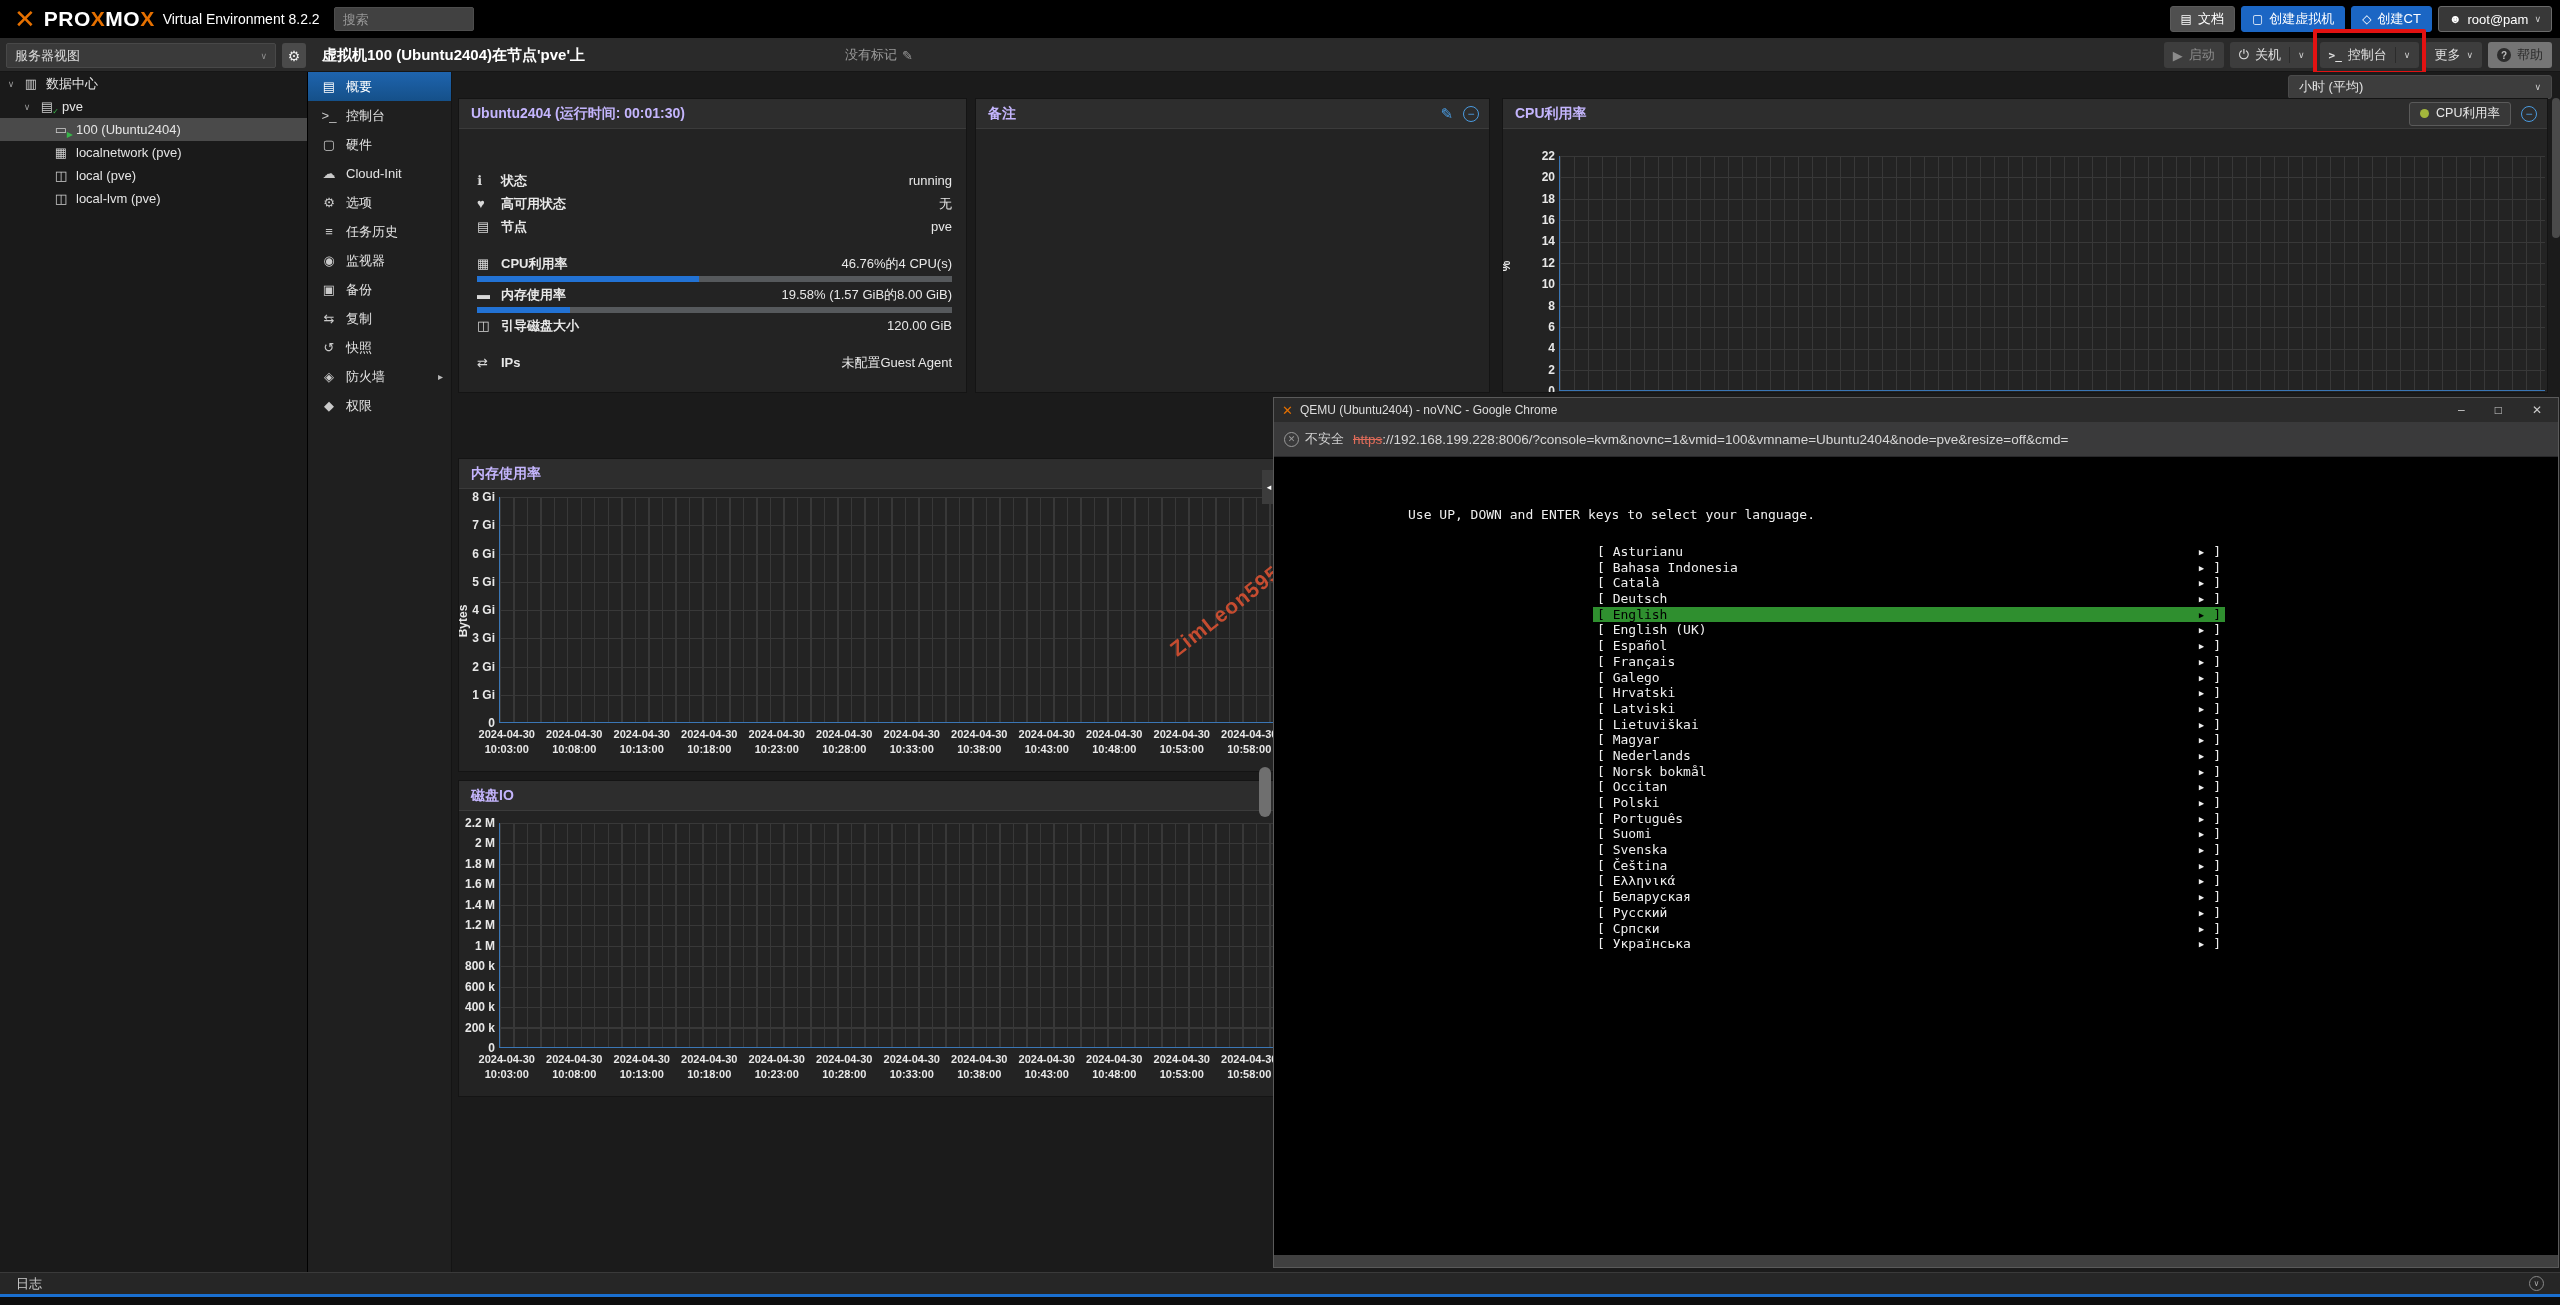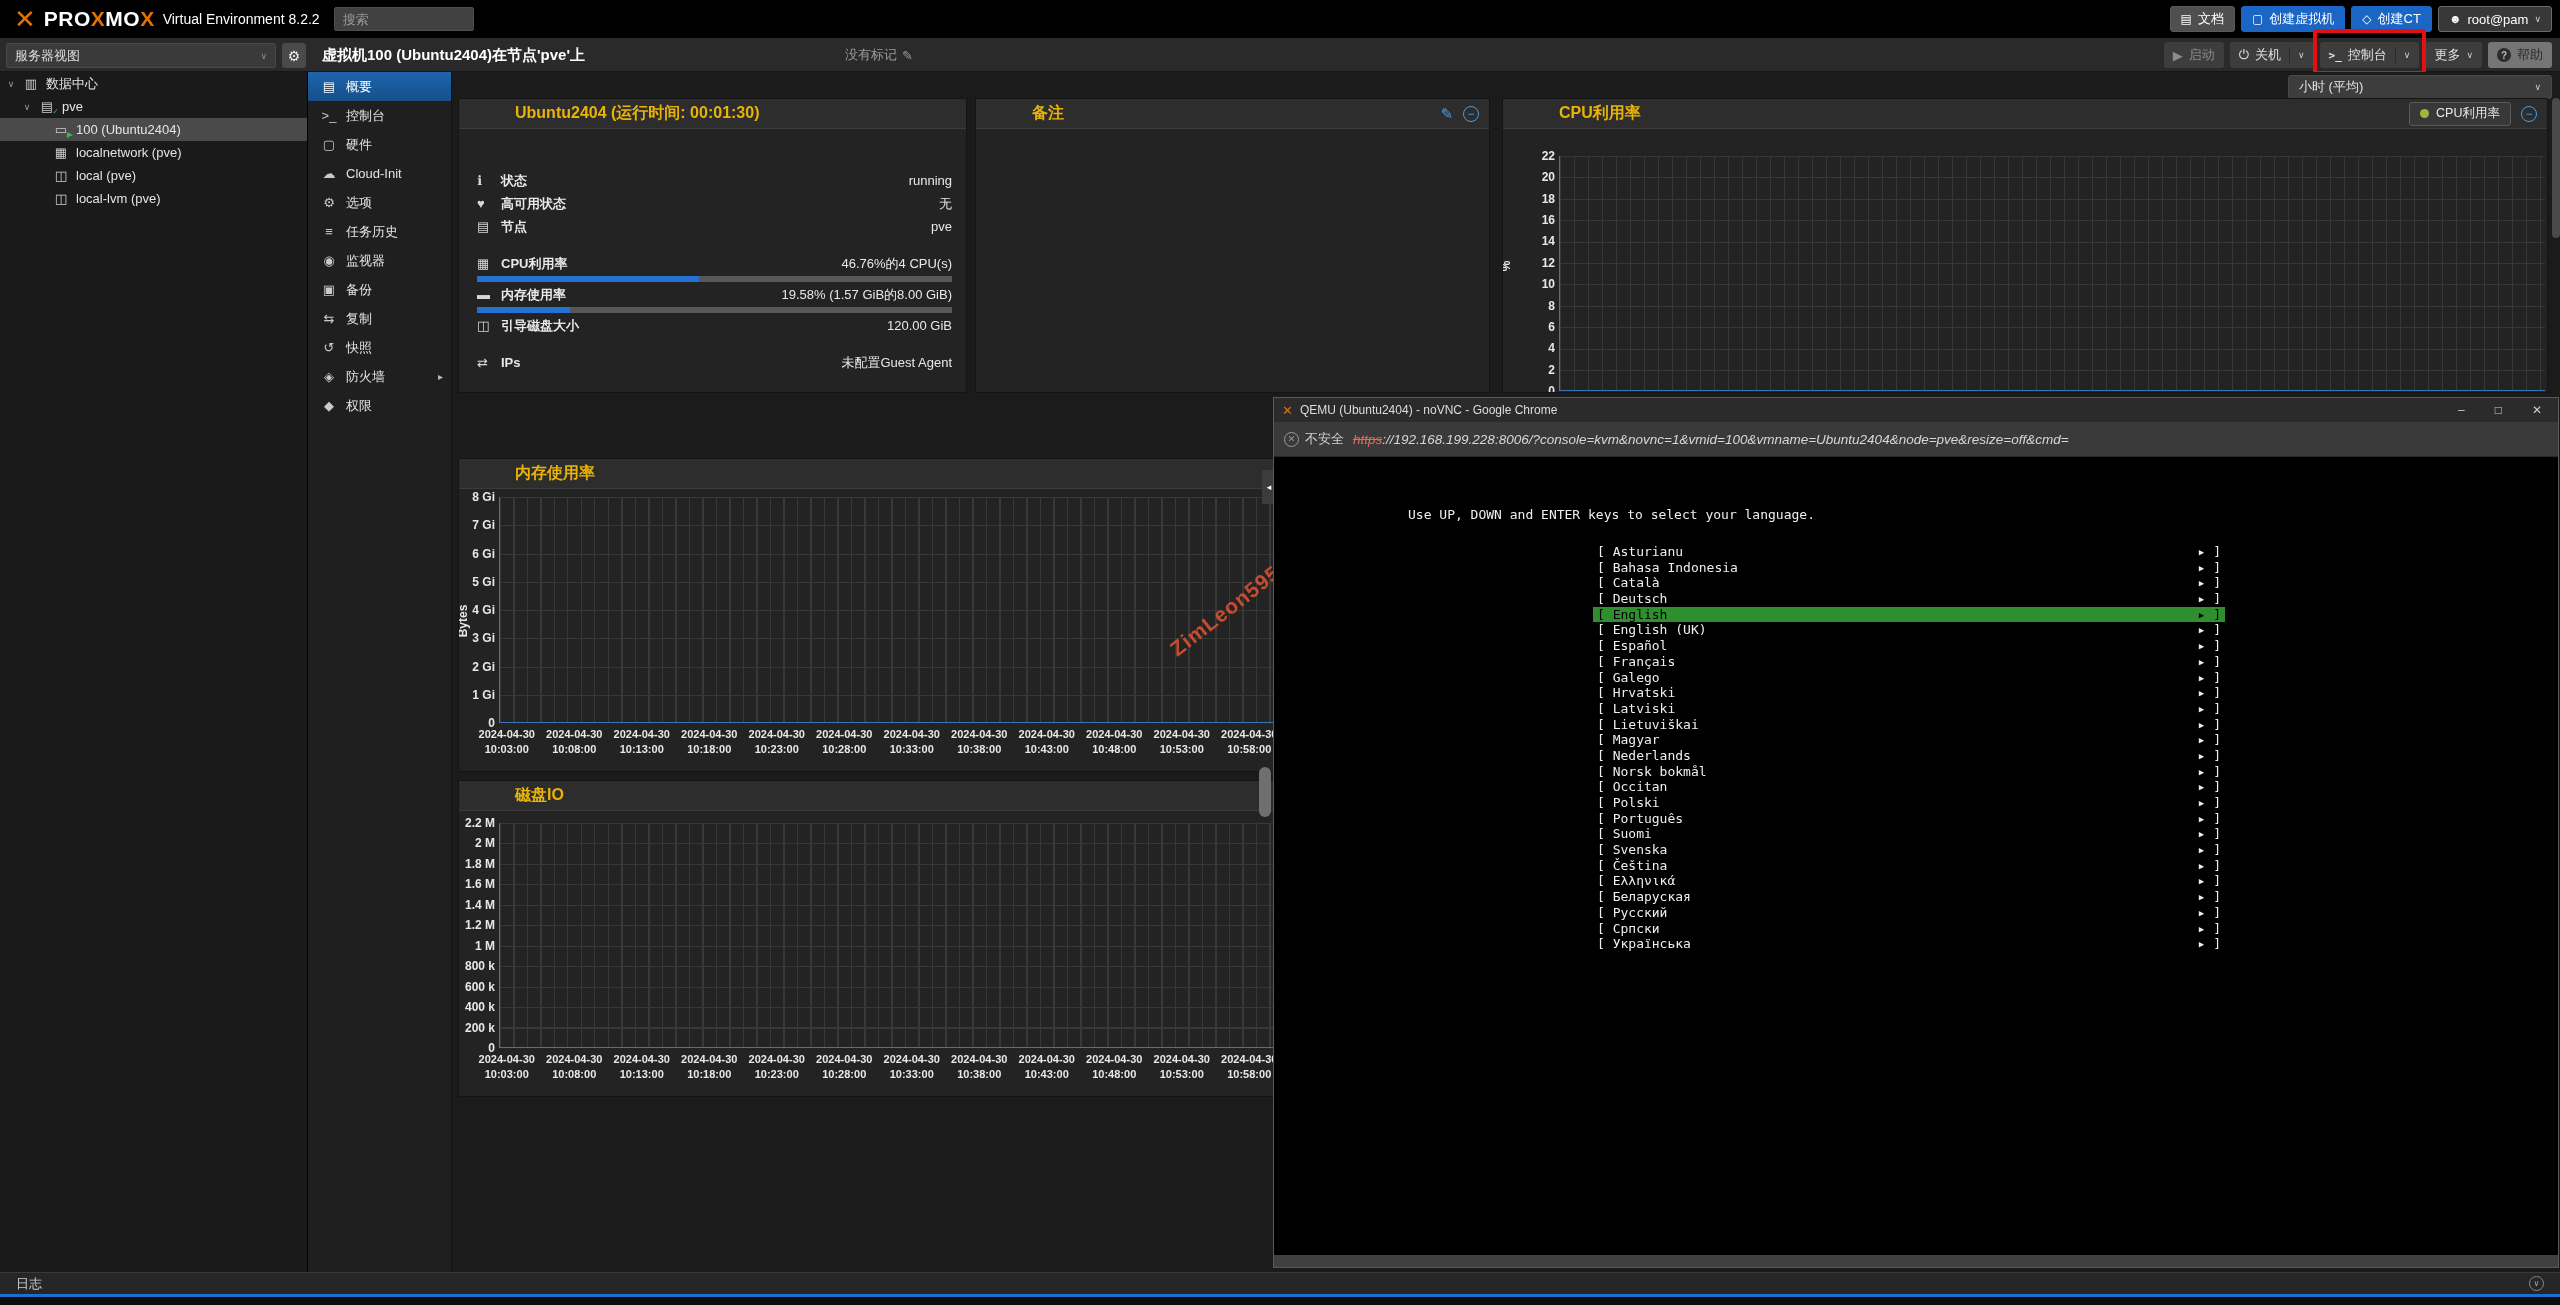--- a/index.html
+++ b/index.html
@@ -70,21 +70,21 @@
 
   
   .content { position:absolute; left:452px; top:72px; width:2108px; height:1200px; background:#1b1b1b; }
   .time-select { position:absolute; right:8px; top:3px; width:264px; height:24px; background:#3d3d3d;
     border:1px solid #4a4a4a; border-radius:3px; color:#e3e3e3; font-size:13px; display:flex;
     align-items:center; padding:0 10px;gap:45px; }
   .time-select .caret { margin-left:auto; }
   .panel { position:absolute; background:#232323; border:1px solid #141414; overflow:hidden; }
   .panel-h { height:30px; background:#2d2d2d; border-bottom:1px solid #3b3b3b; display:flex; align-items:center;
     padding:0 10px 0 12px; }
-  .panel-h .ttl { color:#eab308; font-size:16px; font-weight:bold;margin-left:44px; }
+  .panel-h .ttl { color:#c4b5fd; font-size:14px; font-weight:bold; }
   .panel-h .hicons { margin-left:auto; display:flex; gap:10px; align-items:center; }
   .blue-ic { color:#4a9be0; font-size:15px; }
   .circle-minus { width:16px; height:16px; border:1.5px solid #4a9be0; border-radius:50%; color:#4a9be0;
     display:flex; align-items:center; justify-content:center; font-size:12px; line-height:1; }
 
   
   .status-body { padding:40px 14px 0 18px; }
   .srow { margin:0; }
   .srow .line { height:23px; display:flex; align-items:center; color:#e8e8e8; font-size:13px; }
   .srow .ic { width:24px; color:#d8d8d8; font-size:13px; }
@@ -123,21 +123,21 @@
     border:1px solid #5a5a5a; z-index:30; display:flex; flex-direction:column; }
   .win-titlebar { height:24px; background:#2b2b2b; display:flex; align-items:center; padding:0 8px; gap:7px; }
   .win-logo { color:#e57000; font-weight:bold; font-size:13px; }
   .win-title { color:#ddd; font-size:12px; }
   .win-controls { margin-left:auto; display:flex; gap:30px; padding-right:8px; }
   .win-controls span { color:#ccc; font-size:12px; cursor:pointer; }
   .addressbar { height:35px; background:#3a3a3b; border-bottom:1px solid #28282a; display:flex; align-items:center; padding:0 10px; gap:9px; }
   .sec-chip { display:flex; align-items:center; gap:6px; color:#cfcfcf; font-size:13px; }
   .sec-x { width:15px; height:15px; border:1.5px solid #9a9a9a; border-radius:50%; color:#9a9a9a;
     display:flex; align-items:center; justify-content:center; font-size:9px; }
-  .url { font-size:13.5px; color:#d7d7d7; white-space:nowrap; overflow:hidden;font-style:italic; }
+  .url { font-size:13.5px; color:#d7d7d7; white-space:nowrap; overflow:hidden; }
   .url .scheme { color:#e06c5a; text-decoration:line-through; }
   .console { position:relative; flex:1; background:#000; font-family:"DejaVu Sans Mono",monospace; color:#eee; overflow:hidden; }
   .banner { position:absolute; left:0; top:13px; width:100%; height:29px; background:#e95420; color:#fff;
     font-size:13px; display:flex; align-items:center; }
   .banner .btext { margin-left:134px; }
   .banner .bhelp { margin-left:auto; margin-right:146px; }
   .instruction { position:absolute; left:134px; top:50px; font-size:13px; }
   .langlist { position:absolute; left:319px; top:87px; width:632px; }
   .lang-row { height:15.7px; line-height:15.7px; display:flex; font-size:13px; padding:0 4px; }
   .lang-row .rn { margin-left:auto; }

